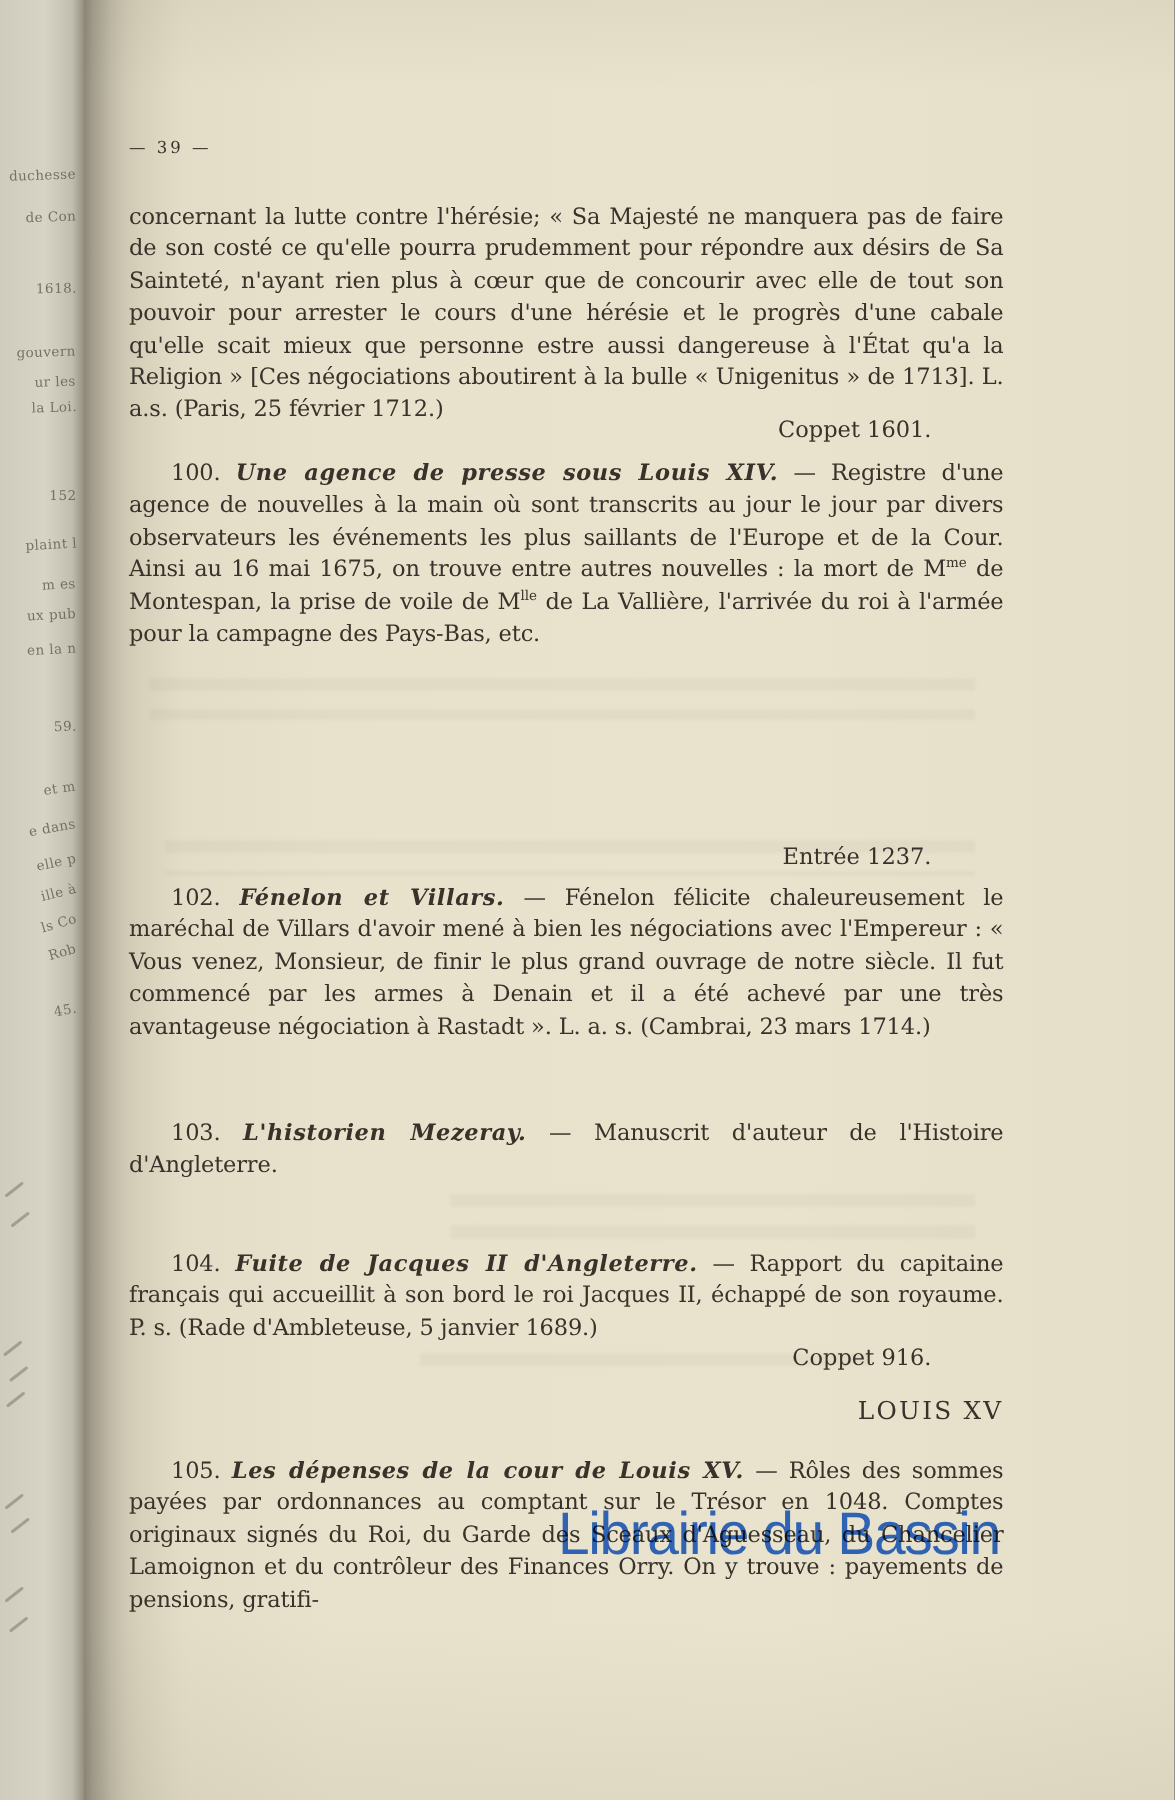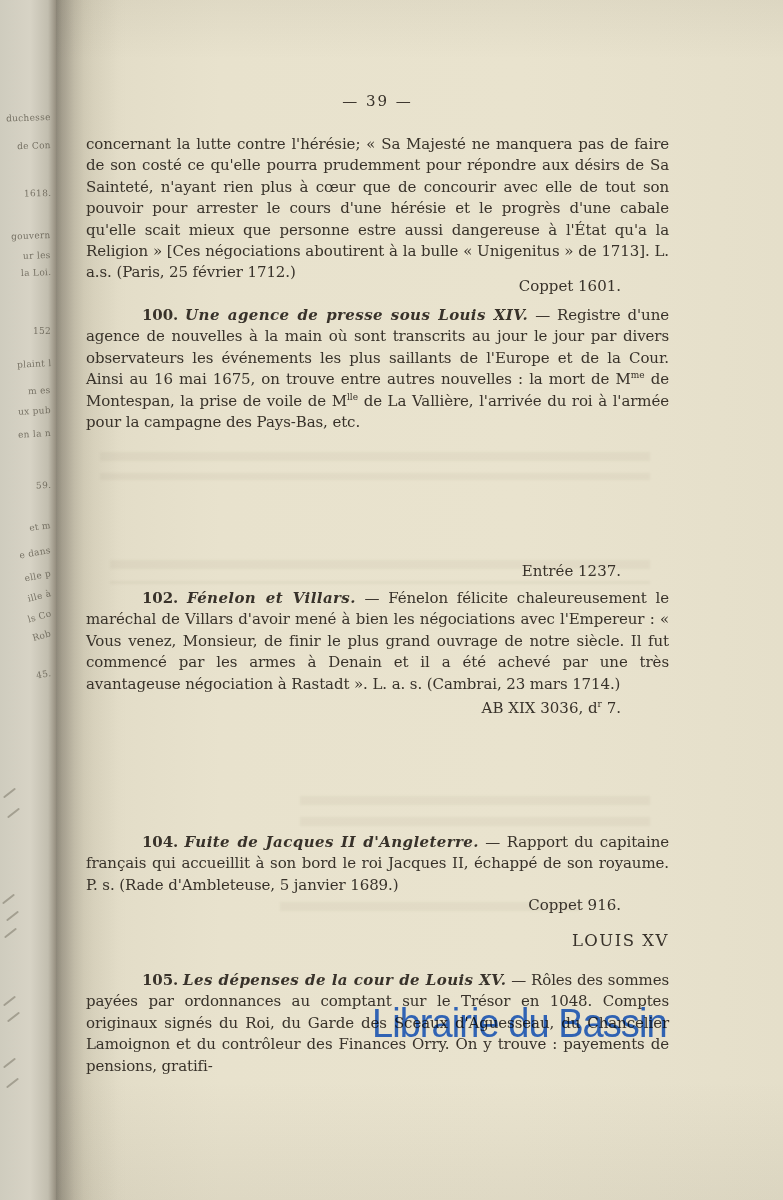--- a/index.html
+++ b/index.html
@@ -22,24 +22,24 @@
   .edge-mark{
     position:absolute;width:15px;height:2px;border-radius:2px;
     background:rgba(88,82,66,.38);transform:rotate(-38deg);
   }
   .gutter-shadow{
     position:absolute;left:56px;top:0;width:70px;height:1200px;
     background:linear-gradient(90deg,rgba(80,74,60,.30) 0,rgba(120,112,92,.14) 18px,rgba(140,132,110,.06) 38px,rgba(0,0,0,0) 70px);
     z-index:2;pointer-events:none;
   }
   .block{position:absolute;left:86px;width:583px;color:#38322a;z-index:3;}
-  .pageno{top:92px;text-align:center;font-size:15px;letter-spacing:2px;}
+  .pageno{top:92px;text-align:left;font-size:11px;letter-spacing:2px;}
   .bodytext{font-size:15px;line-height:21.4px;text-align:justify;letter-spacing:-.1px;}
   .entry{text-indent:28px;}
-  .num{font-weight:bold;margin-left:28px;}
+  .num{font-weight:normal;}
   .ttl{font-weight:bold;font-style:italic;letter-spacing:.4px;}
   .ref{text-align:right;padding-right:48px;font-size:15px;box-sizing:border-box;}
   sup{font-size:9px;line-height:0;letter-spacing:0;}
   .heading{top:931px;text-align:right;font-weight:normal;font-size:16.5px;letter-spacing:1.5px;}
   p{margin:0;}
   .smudge{
     position:absolute;z-index:2;filter:blur(1.2px);pointer-events:none;
     background:repeating-linear-gradient(180deg,rgba(100,92,70,.05) 0 9px,rgba(0,0,0,0) 9px 21px);
   }
   .watermark{
@@ -102,22 +102,25 @@
     <span class="ttl">Une agence de presse sous Louis XIV.</span>
     <span>—</span>
     <span>Registre d'une agence de nouvelles à la main où sont transcrits au jour le jour par divers observateurs les événements les plus saillants de l'Europe et de la Cour. Ainsi au 16 mai 1675, on trouve entre autres nouvelles : la mort de M</span><sup>me</sup><span> de Montespan, la prise de voile de M</span><sup>lle</sup><span> de La Vallière, l'arrivée du roi à l'armée pour la campagne des Pays-Bas, etc.</span></p>
 
   <p class="block ref" style="top:562px">Entrée 1237.</p>
 
   <p class="block bodytext entry" style="top:588px"><span class="num">102.</span>
     <span class="ttl">Fénelon et Villars.</span>
     <span>—</span>
     <span>Fénelon félicite chaleureusement le maréchal de Villars d'avoir mené à bien les négociations avec l'Empereur : « Vous venez, Monsieur, de finir le plus grand ouvrage de notre siècle. Il fut commencé par les armes à Denain et il a été achevé par une très avantageuse négociation à Rastadt ». L. a. s. (Cambrai, 23 mars 1714.)</span></p>
-  <p class="block ref" style="top:699px"><span>AB XIX 3036, d</span><sup>r</sup><span> 7.</span></p>
 
+  <p class="block bodytext entry" style="top:745px"><span class="num">103.</span>
+    <span class="ttl">L'historien Mezeray.</span>
+    <span>—</span>
+    <span>Manuscrit d'auteur de l'Histoire d'Angleterre.</span></p>
 
   <p class="block bodytext entry" style="top:832px"><span class="num">104.</span>
     <span class="ttl">Fuite de Jacques II d'Angleterre.</span>
     <span>—</span>
     <span>Rapport du capitaine français qui accueillit à son bord le roi Jacques II, échappé de son royaume. P. s. (Rade d'Ambleteuse, 5 janvier 1689.)</span></p>
   <p class="block ref" style="top:896px">Coppet 916.</p>
 
   <div class="block heading">LOUIS XV</div>
 
   <p class="block bodytext entry" style="top:970px"><span class="num">105.</span>

